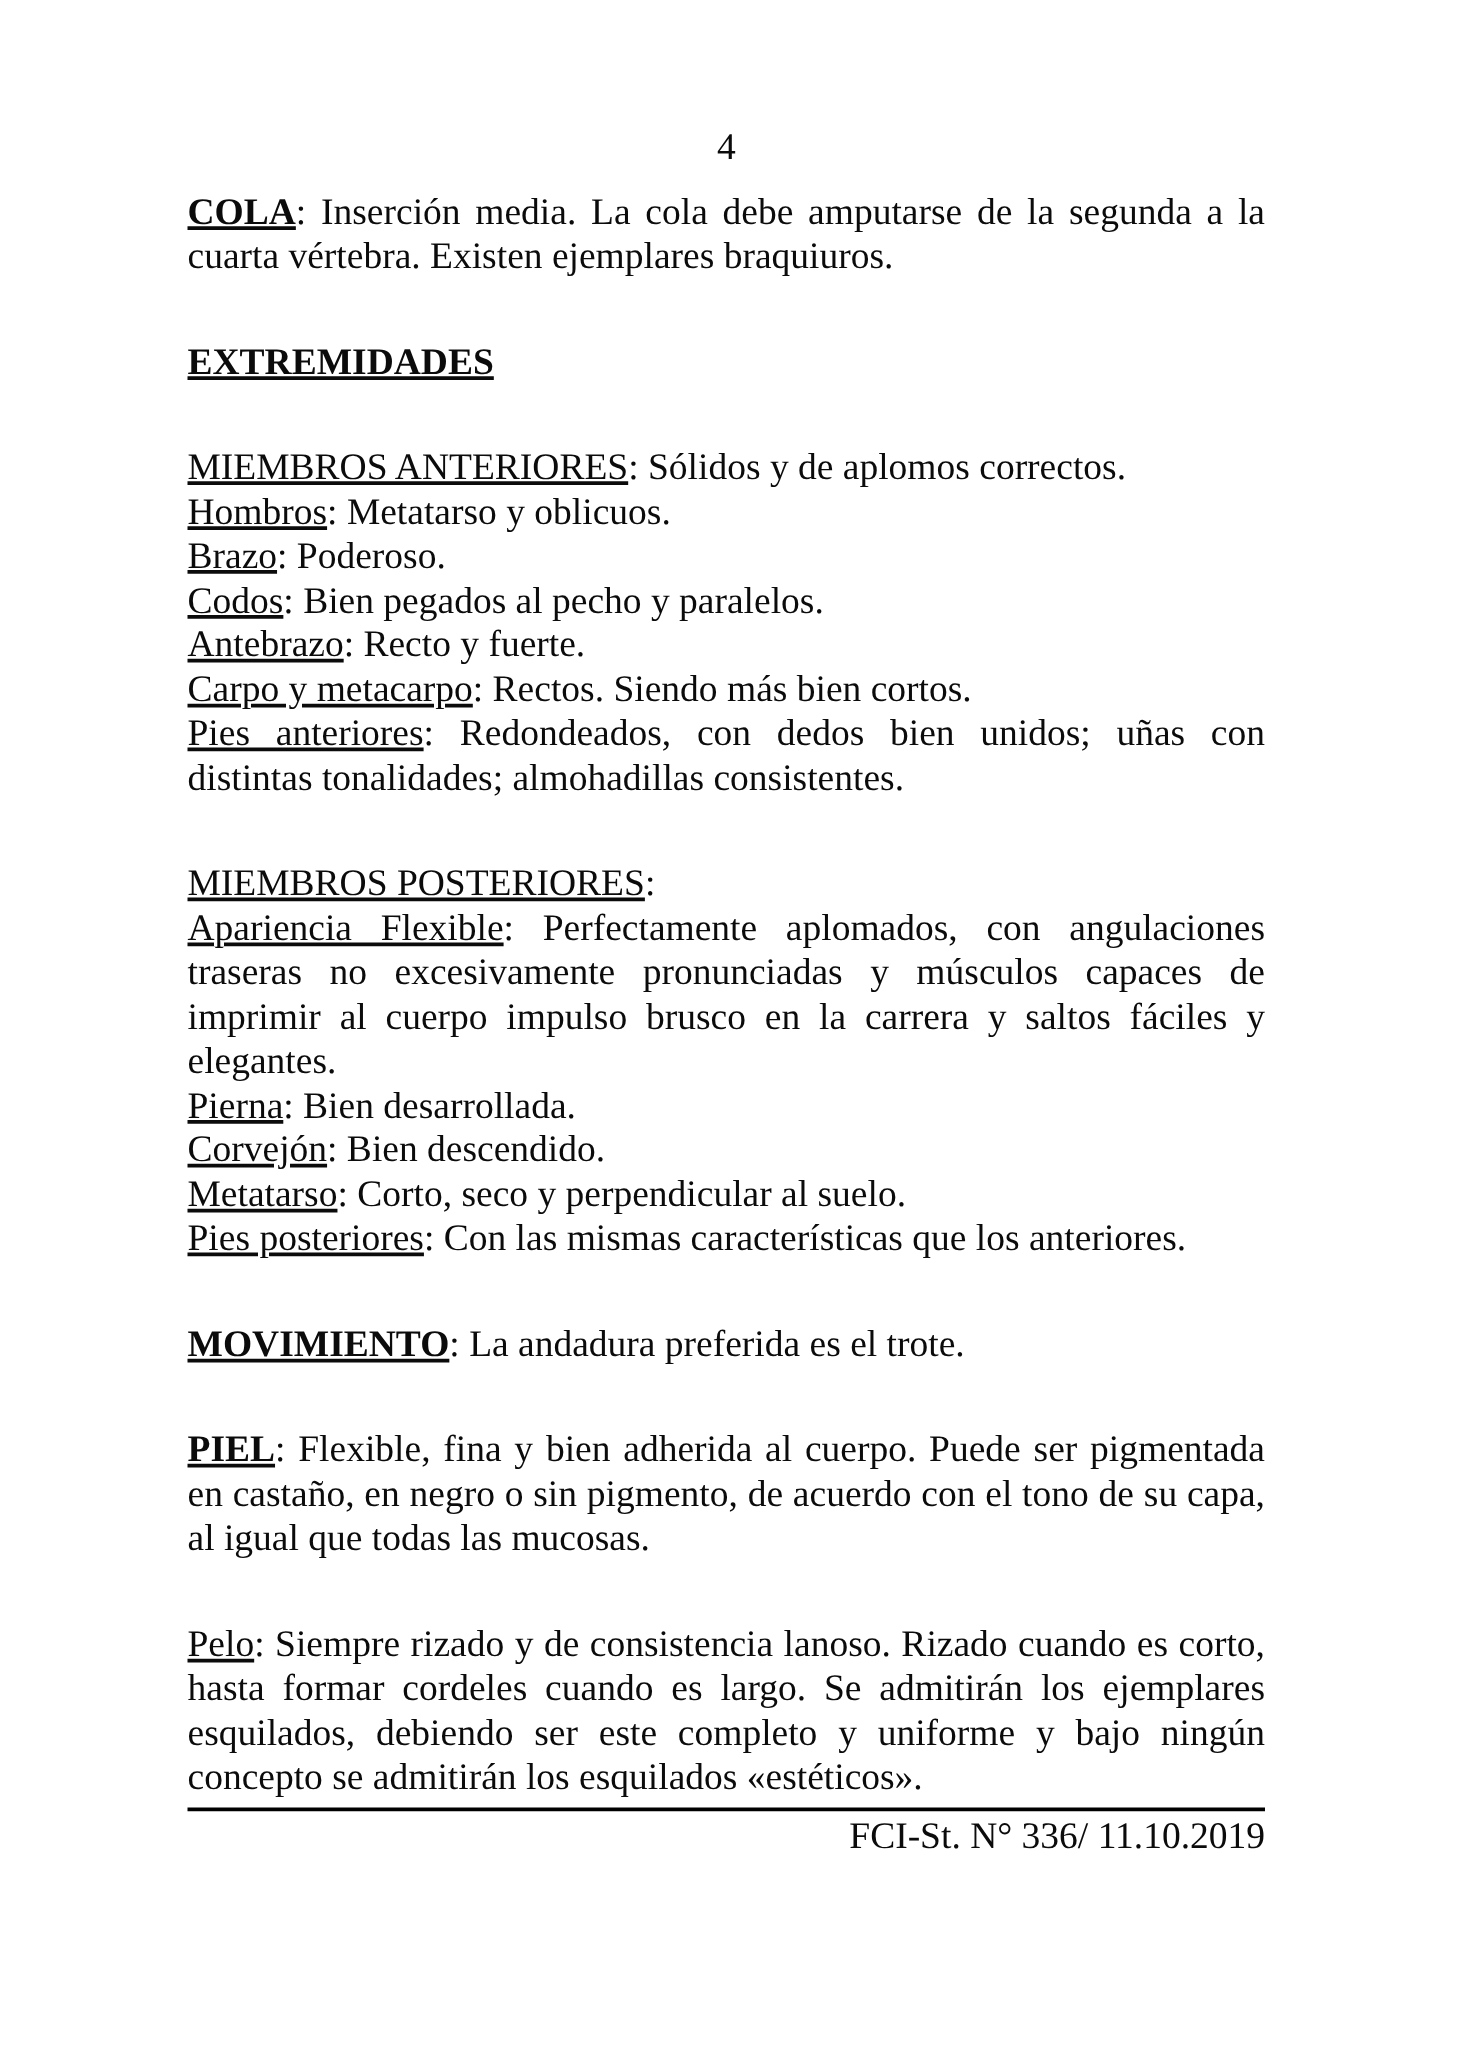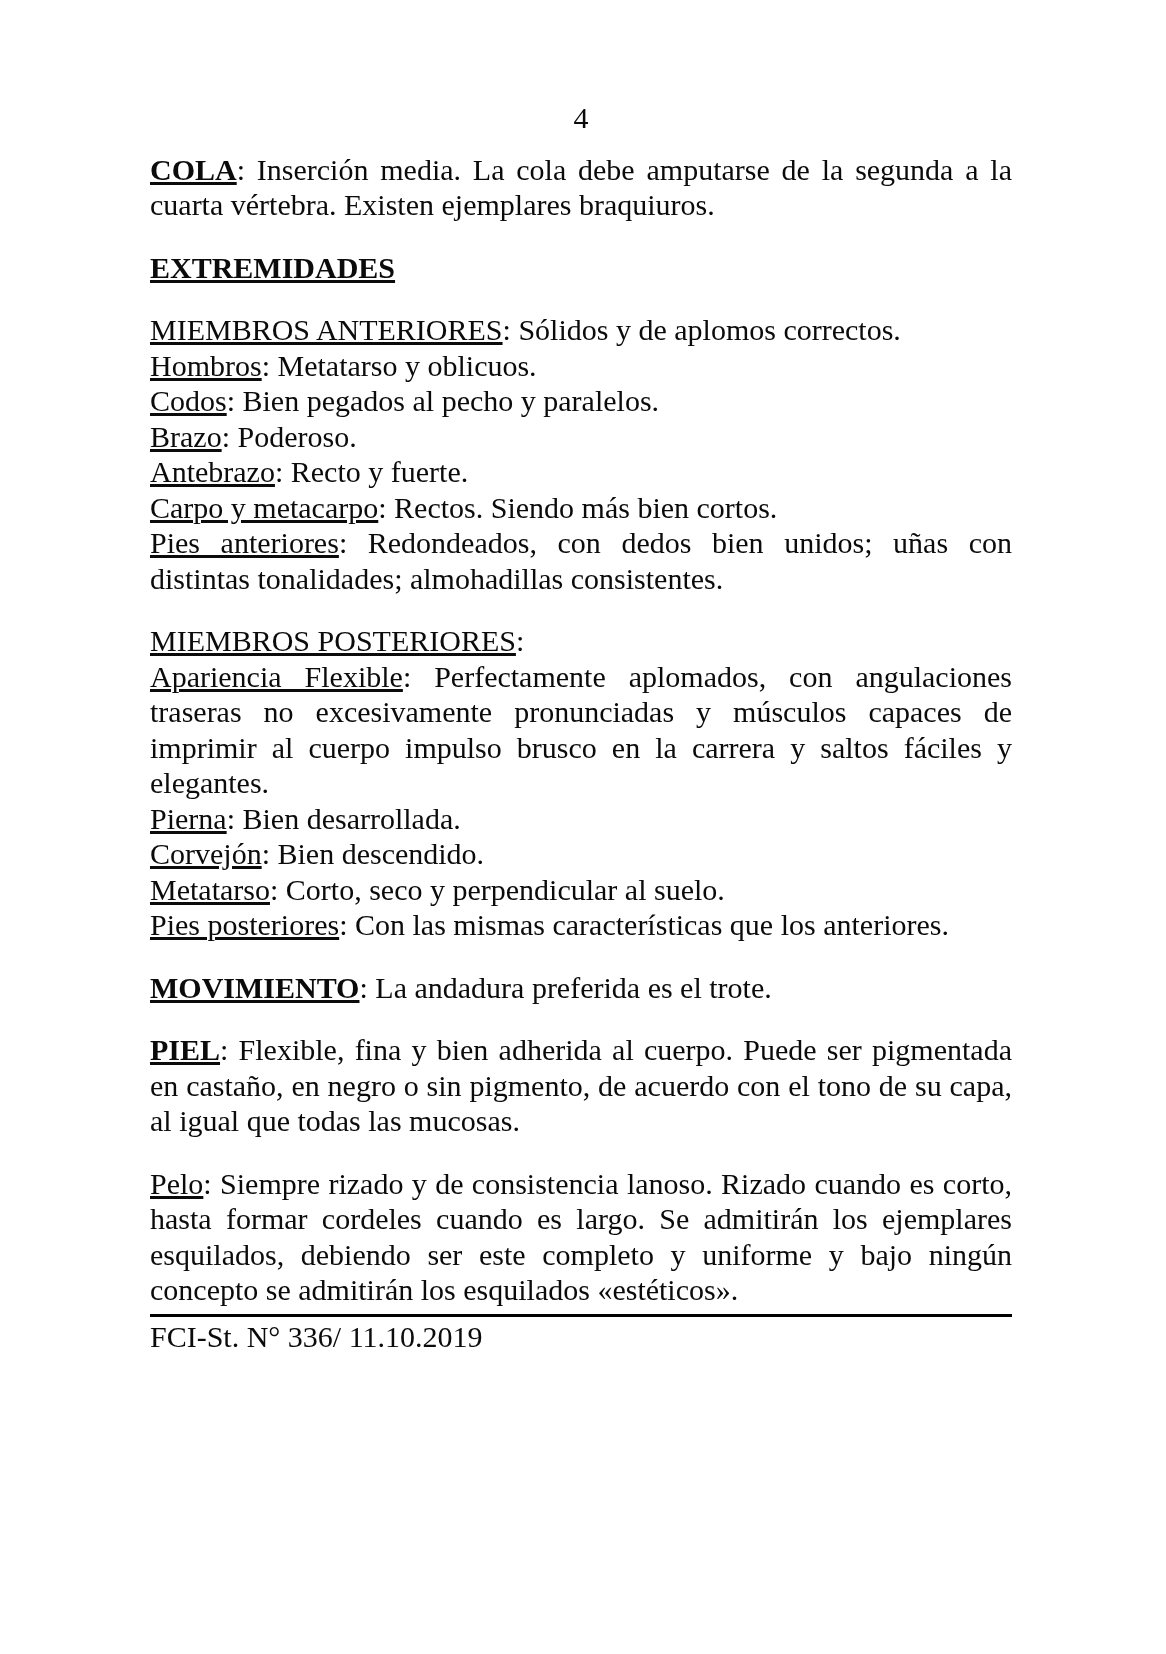--- a/index.html
+++ b/index.html
@@ -23,55 +23,55 @@
   }
   .pagenum {
     text-align: center;
     margin: 0 0 16px 0;
   }
   p.line {
     margin: 0;
     text-align: justify;
   }
   p.gap {
-    margin-top: 27px;
+    margin-top: 49px;
   }
   .term {
     text-decoration: underline;
   }
   .b {
     font-weight: bold;
   }
   hr.footer-rule {
     border: none;
     border-top: 3px solid #000000;
     margin: 6px 0 0 0;
     width: 100%;
   }
   p.footer-line {
     margin: 2px 0 0 0;
-    text-align: left;
+    text-align: right;
   }
 </style>
 </head>
 <body>
 
 <div class="doc">
   <div class="content">
 
     <div class="pagenum">4</div>
 
     <p class="line"><span class="term b">COLA</span><span>: Inserción media. La cola debe amputarse de la segunda a la cuarta vértebra. Existen ejemplares braquiuros.</span></p>
 
     <p class="line gap"><span class="term b">EXTREMIDADES</span></p>
 
     <p class="line gap"><span class="term">MIEMBROS ANTERIORES</span><span>: Sólidos y de aplomos correctos.</span></p>
     <p class="line"><span class="term">Hombros</span><span>: Metatarso y oblicuos.</span></p>
+    <p class="line"><span class="term">Brazo</span><span>: Poderoso.</span></p>
     <p class="line"><span class="term">Codos</span><span>: Bien pegados al pecho y paralelos.</span></p>
-    <p class="line"><span class="term">Brazo</span><span>: Poderoso.</span></p>
     <p class="line"><span class="term">Antebrazo</span><span>: Recto y fuerte.</span></p>
     <p class="line"><span class="term">Carpo y metacarpo</span><span>: Rectos. Siendo más bien cortos.</span></p>
     <p class="line"><span class="term">Pies anteriores</span><span>: Redondeados, con dedos bien unidos; uñas con distintas tonalidades; almohadillas consistentes.</span></p>
 
     <p class="line gap"><span class="term">MIEMBROS POSTERIORES</span><span>:</span></p>
     <p class="line"><span class="term">Apariencia Flexible</span><span>: Perfectamente aplomados, con angulaciones traseras no excesivamente pronunciadas y músculos capaces de imprimir al cuerpo impulso brusco en la carrera y saltos fáciles y elegantes.</span></p>
     <p class="line"><span class="term">Pierna</span><span>: Bien desarrollada.</span></p>
     <p class="line"><span class="term">Corvejón</span><span>: Bien descendido.</span></p>
     <p class="line"><span class="term">Metatarso</span><span>: Corto, seco y perpendicular al suelo.</span></p>
     <p class="line"><span class="term">Pies posteriores</span><span>: Con las mismas características que los anteriores.</span></p>

